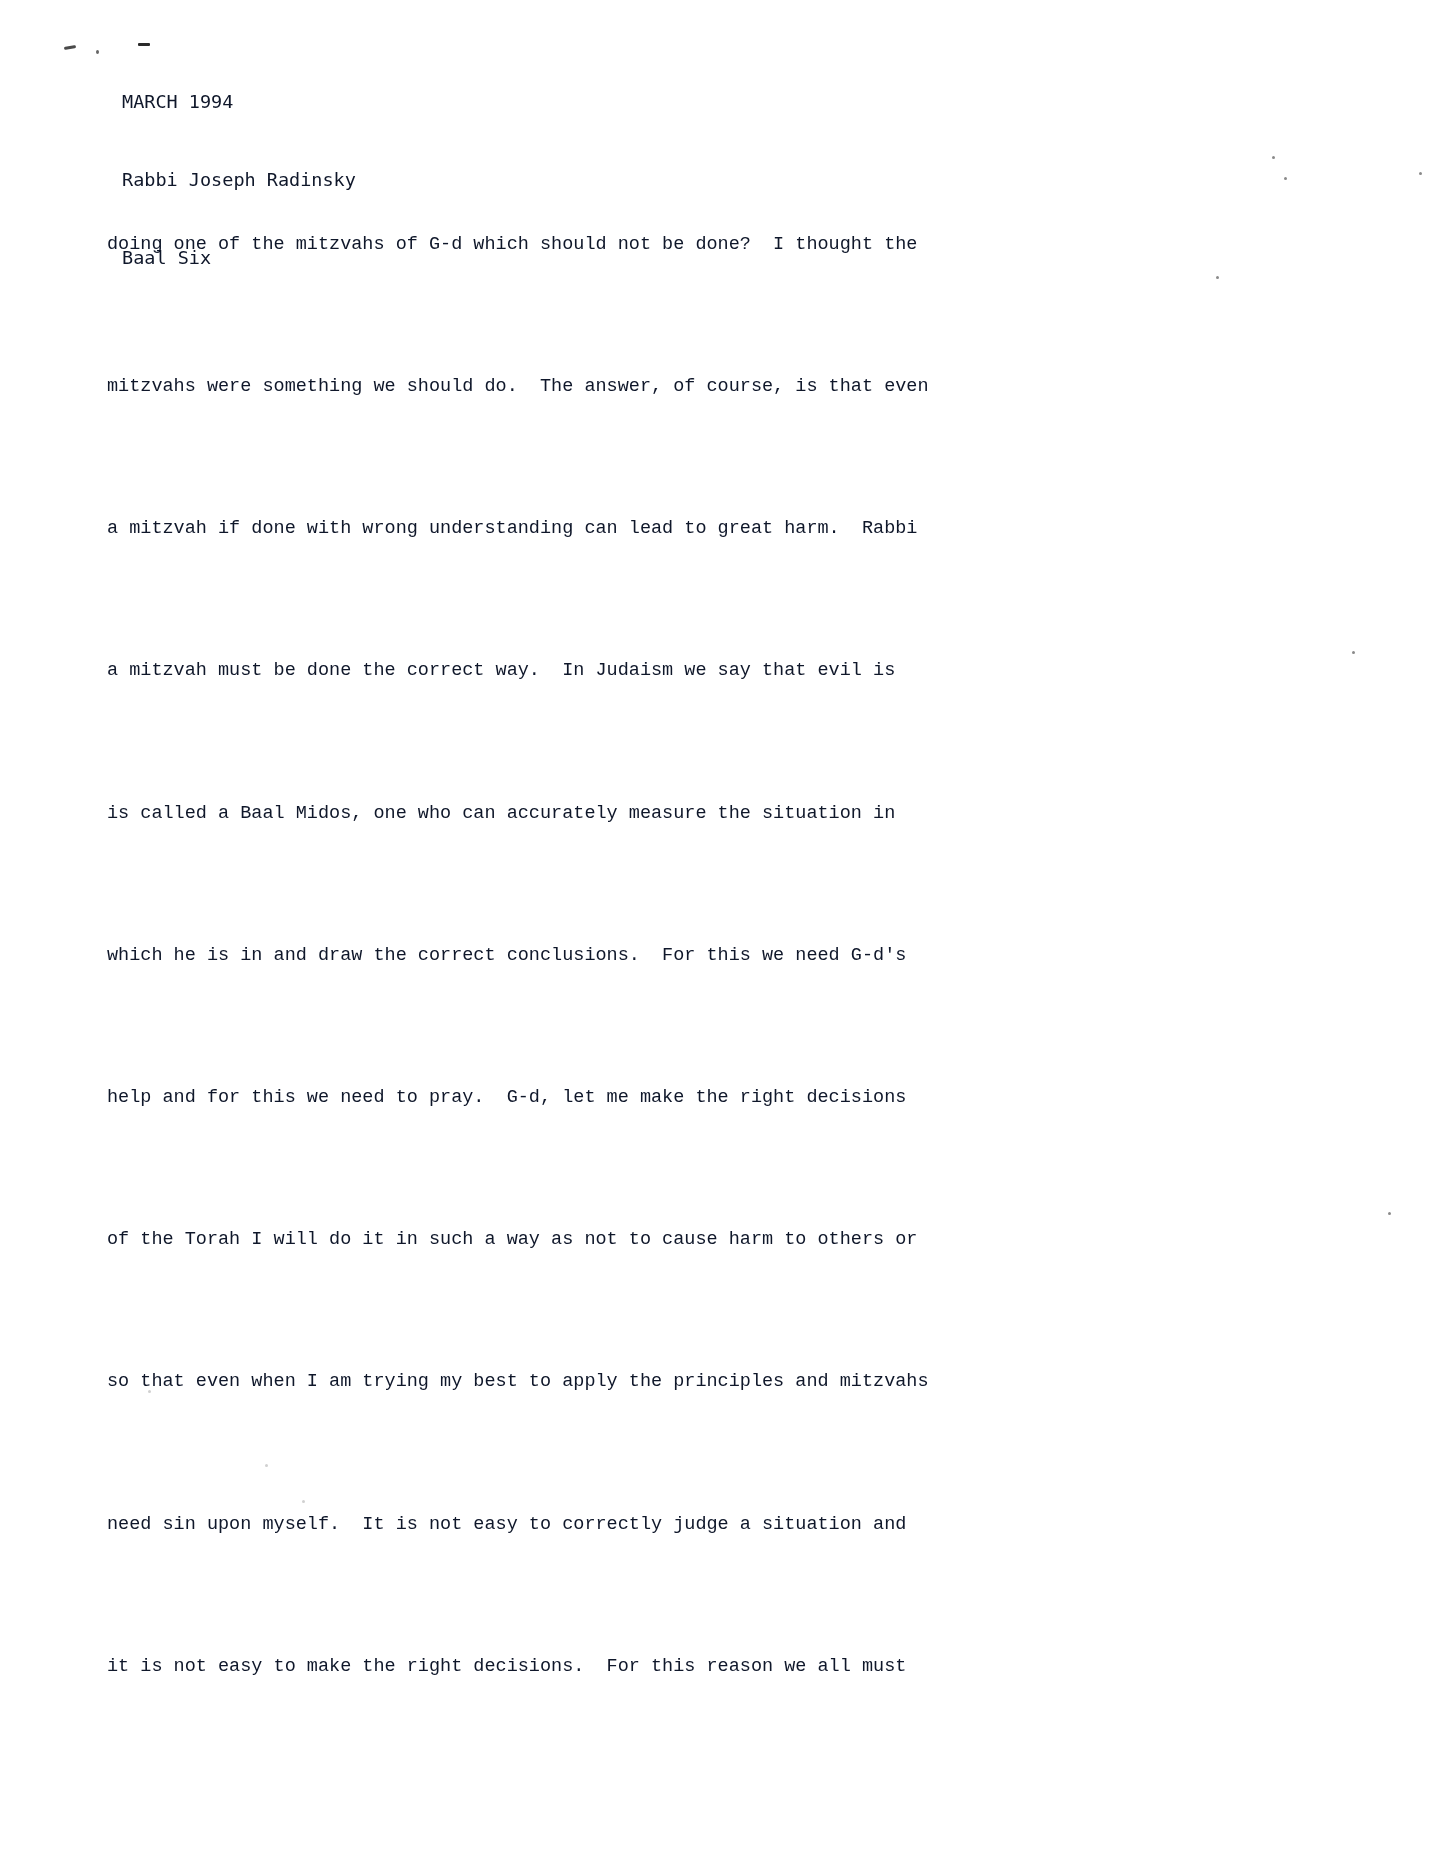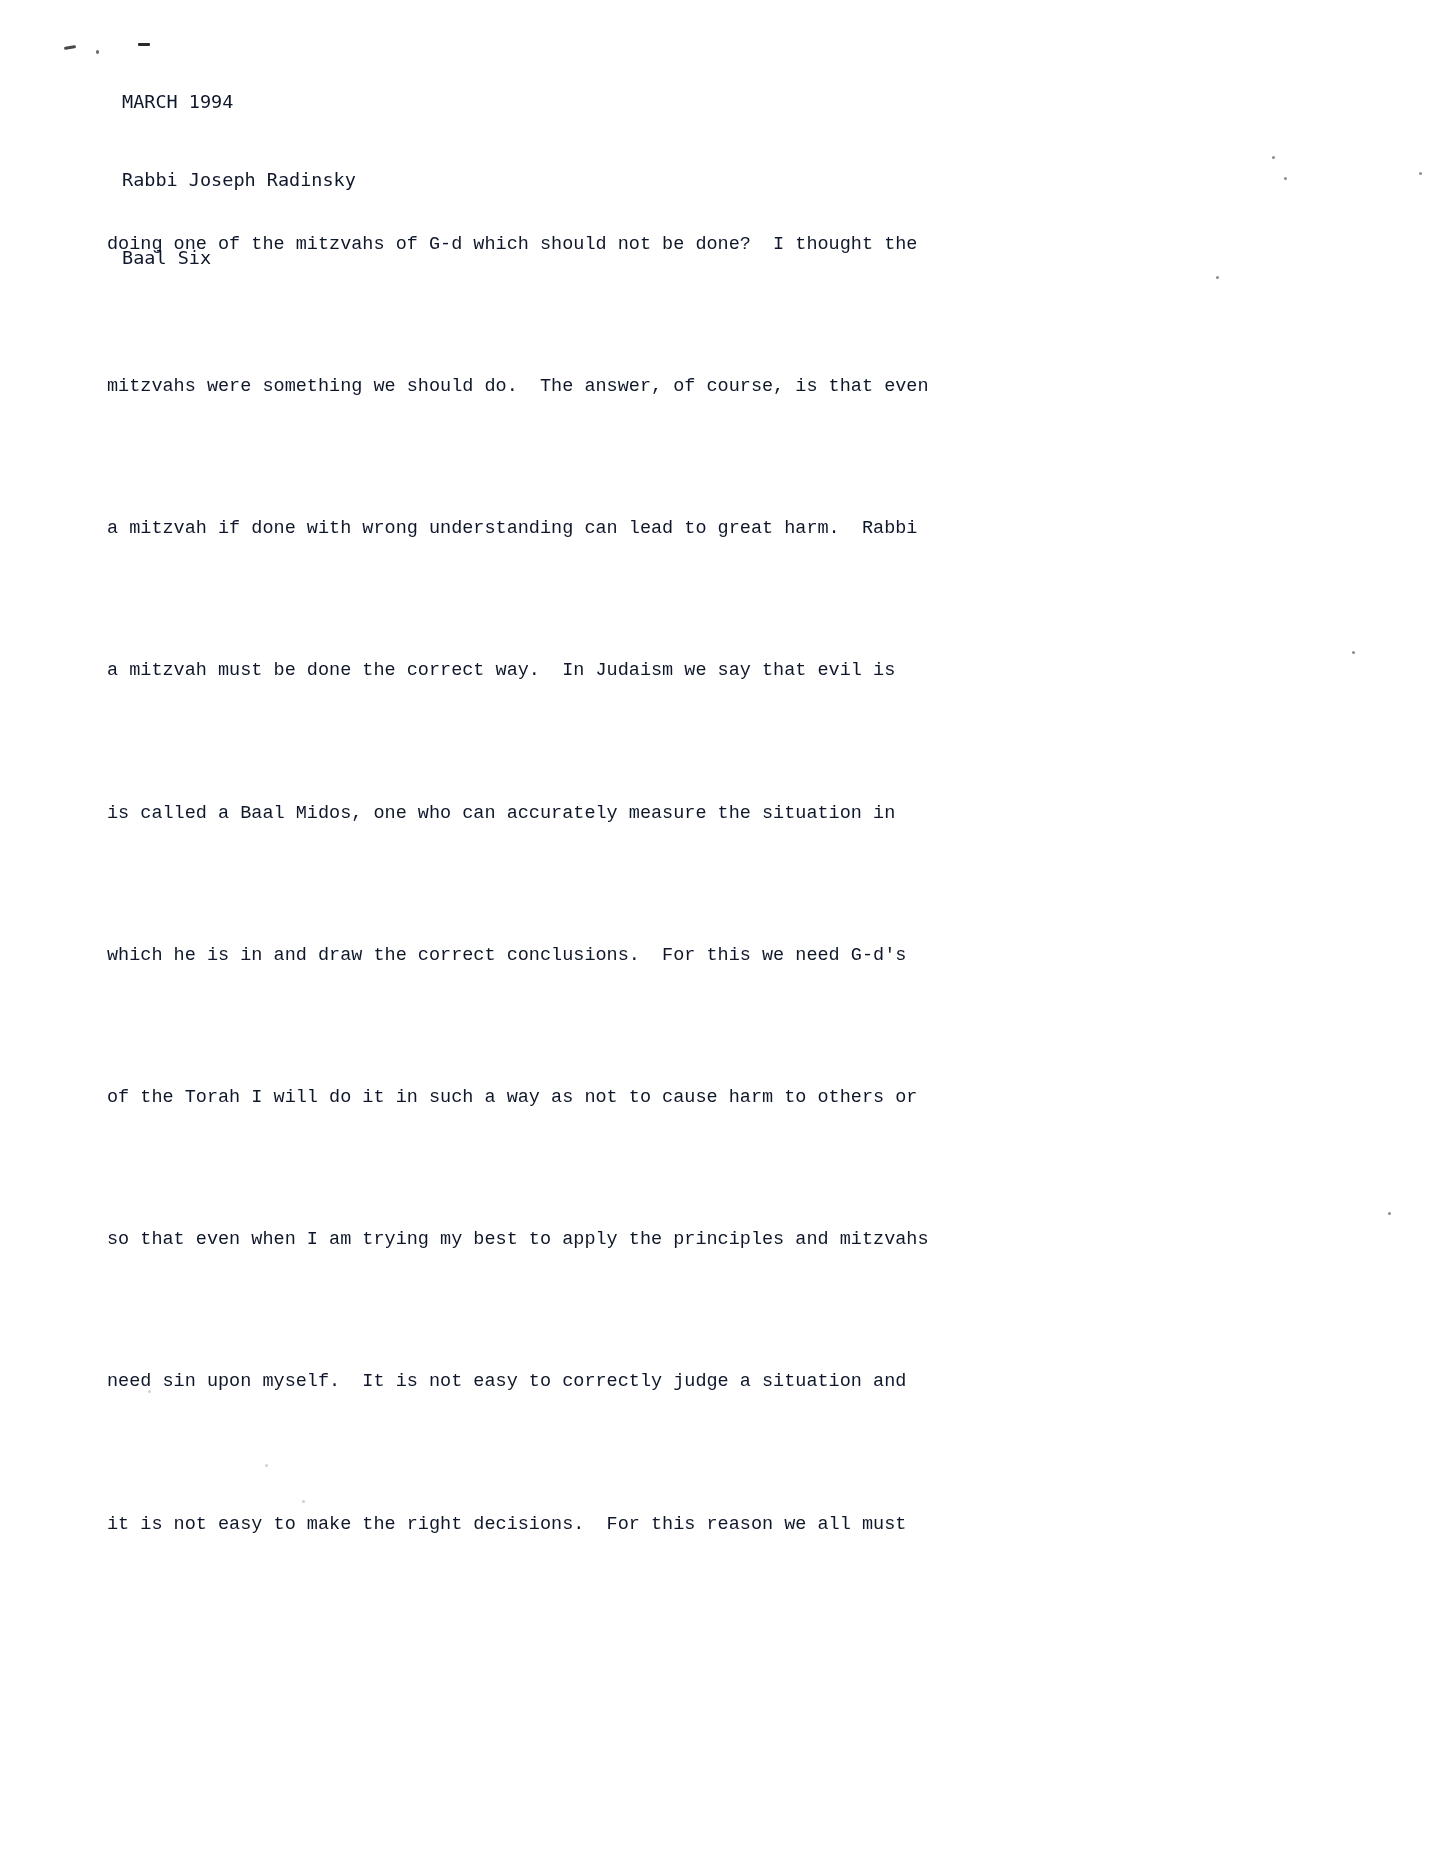--- a/index.html
+++ b/index.html
@@ -76,20 +76,21 @@
     <div>Baal Six</div>
   </div>
 
   <div class="body-text">
     <div class="line">doing one of the mitzvahs of G-d which should not be done?  I thought the</div>
     <div class="line">mitzvahs were something we should do.  The answer, of course, is that even</div>
     <div class="line">a mitzvah if done with wrong understanding can lead to great harm.  Rabbi</div>
     <div class="line">a mitzvah must be done the correct way.  In Judaism we say that evil is</div>
     <div class="line">is called a Baal Midos, one who can accurately measure the situation in</div>
     <div class="line">which he is in and draw the correct conclusions.  For this we need G-d's</div>
+    <div class="line">help and for this we need to pray.  G-d, let me make the right decisions</div>
     <div class="line">of the Torah I will do it in such a way as not to cause harm to others or</div>
     <div class="line">so that even when I am trying my best to apply the principles and mitzvahs</div>
     <div class="line">need sin upon myself.  It is not easy to correctly judge a situation and</div>
     <div class="line">it is not easy to make the right decisions.  For this reason we all must</div>
     
     
   </div>
 
   <div class="speck dot2" style="left:1272px; top:156px;"></div>
   <div class="speck dot2" style="left:1284px; top:177px;"></div>

